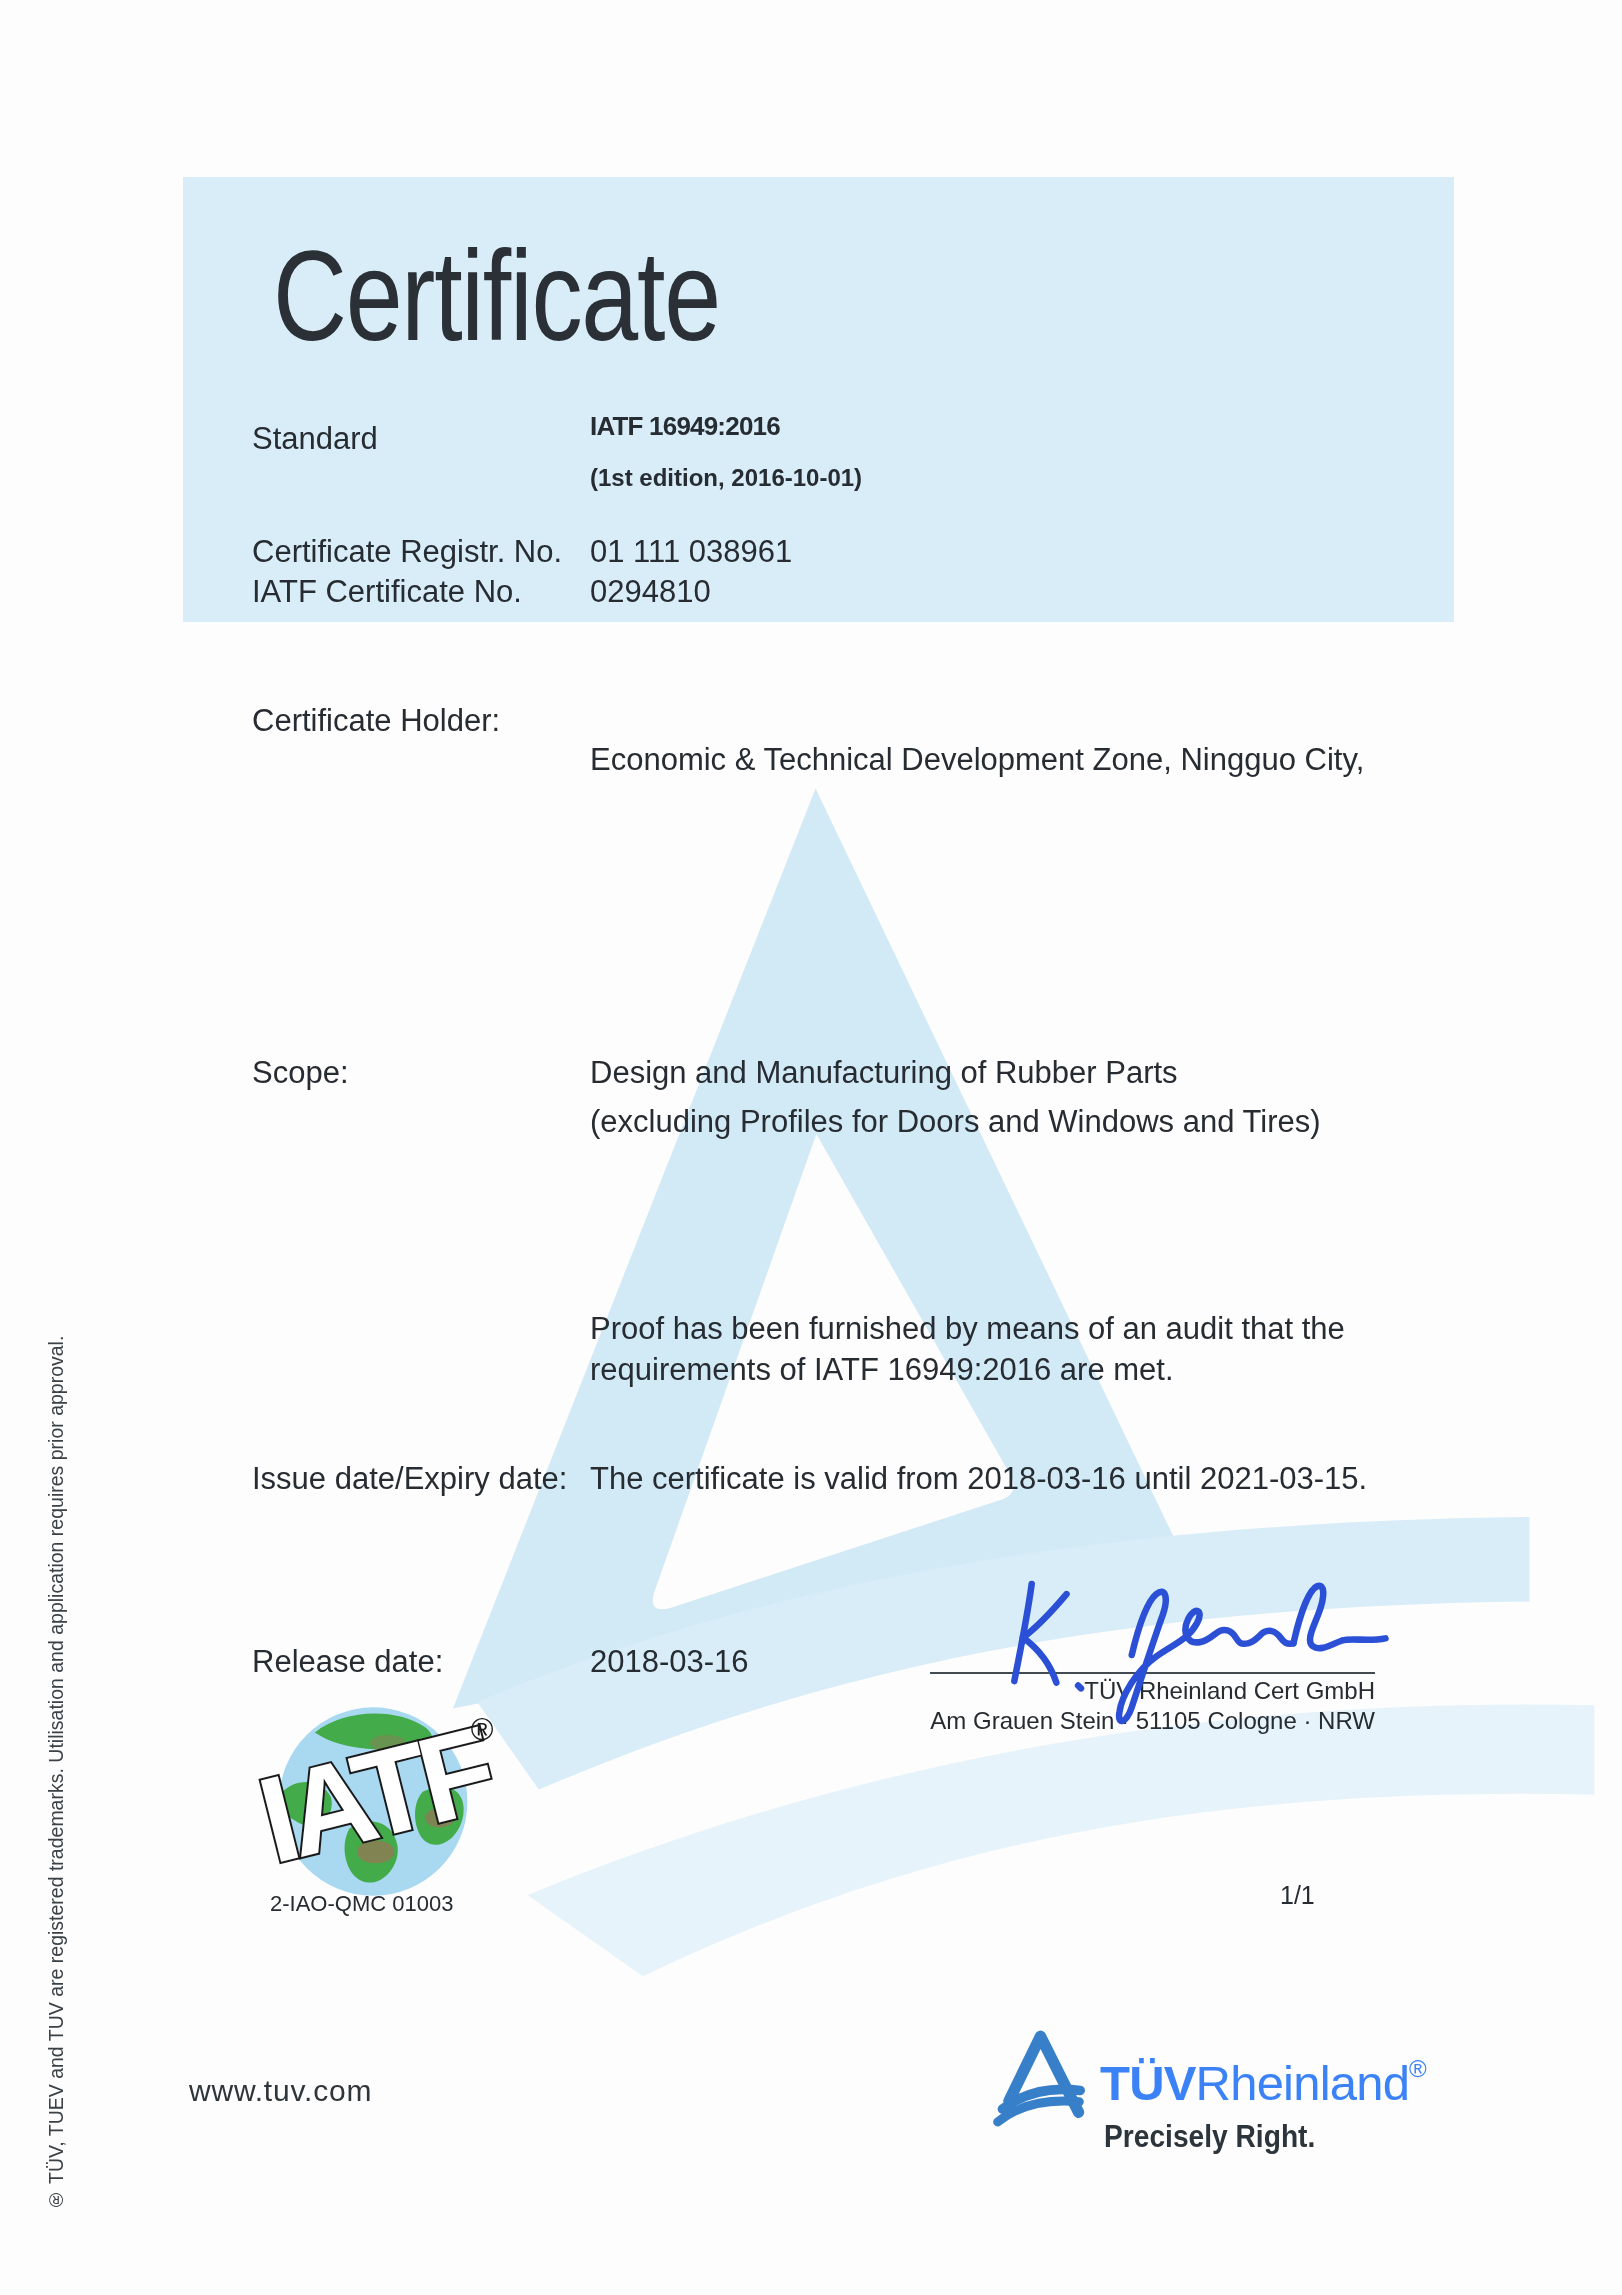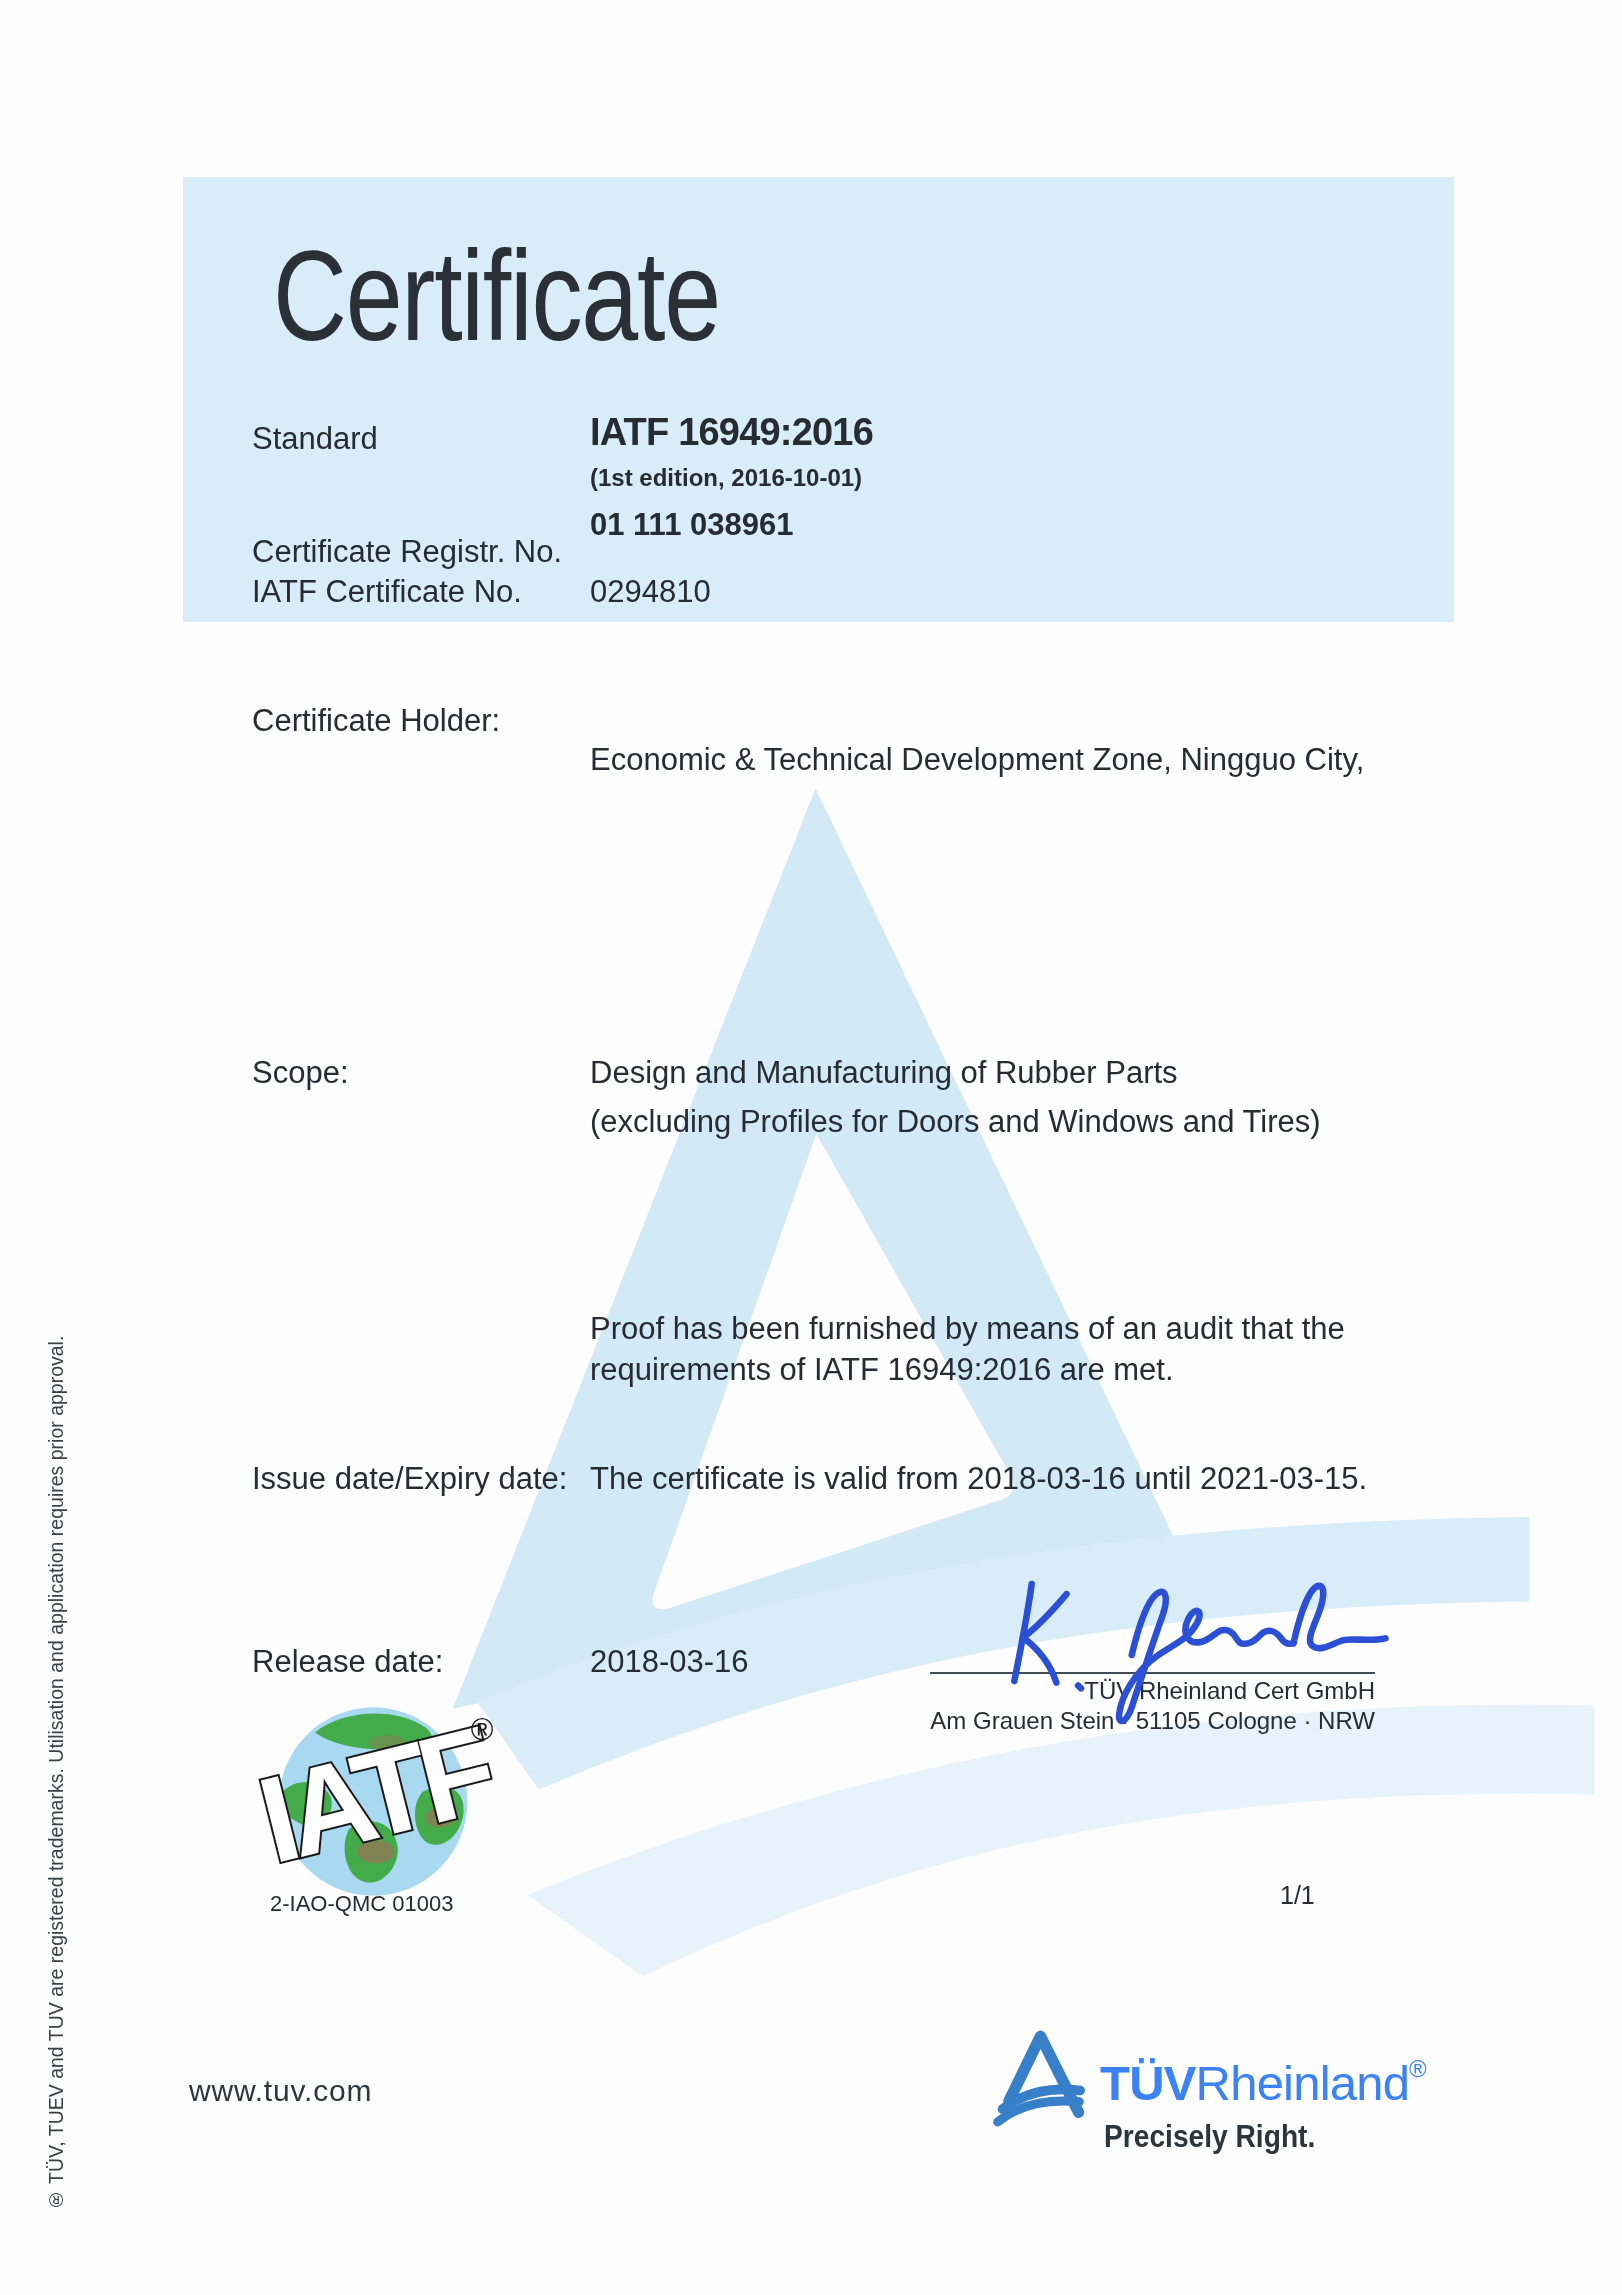--- a/index.html
+++ b/index.html
@@ -12,23 +12,23 @@
     color:#262c32;
   }
   .abs{position:absolute;z-index:2;white-space:nowrap;}
   #watermark{position:absolute;left:0;top:0;z-index:0;}
   #header-box{position:absolute;left:183px;top:177px;width:1271px;height:445px;background:#d9edf8;z-index:1;}
   #title{left:273px;top:229px;font-size:128px;letter-spacing:-1.6px;color:#2a3036;
          transform:scaleX(.80);transform-origin:left top;line-height:1.05;}
   .lbl{left:252px;font-size:31px;}
   .val{left:590px;font-size:31px;}
   #std-label{top:421px;}
-  #std-value{top:411px;font-size:38px;font-weight:bold;letter-spacing:-0.8px;}
+  #std-value{top:411px;font-size:26px;font-weight:bold;letter-spacing:-0.8px;}
   #std-edition{top:464px;font-size:24px;font-weight:bold;}
-  #reg-label{top:534px;}  #reg-value{top:507px;font-weight:bold;}
+  #reg-label{top:534px;}  #reg-value{top:534px;}
   #iatfno-label{top:574px;} #iatfno-value{top:574px;}
   #holder-label{top:703px;} #holder-name{top:701px;font-weight:bold;}
   #holder-a1{top:742px;} #holder-a2{top:782px;}
   #scope-label{top:1055px;} #scope-l1{top:1055px;} #scope-l2{top:1104px;}
   #proof-l1{top:1311px;} #proof-l2{top:1352px;}
   #validity-label{top:1461px;} #validity-value{top:1461px;}
   #release-label{top:1644px;} #release-value{top:1644px;}
   #sig-line{left:930px;top:1672px;width:445px;height:0;border-top:2.4px solid #434b52;}
   #sig-scrawl{left:994px;top:1568px;z-index:3;}
   #sig-block{left:893px;top:1676px;width:482px;text-align:right;font-size:24px;line-height:30px;white-space:nowrap;}

